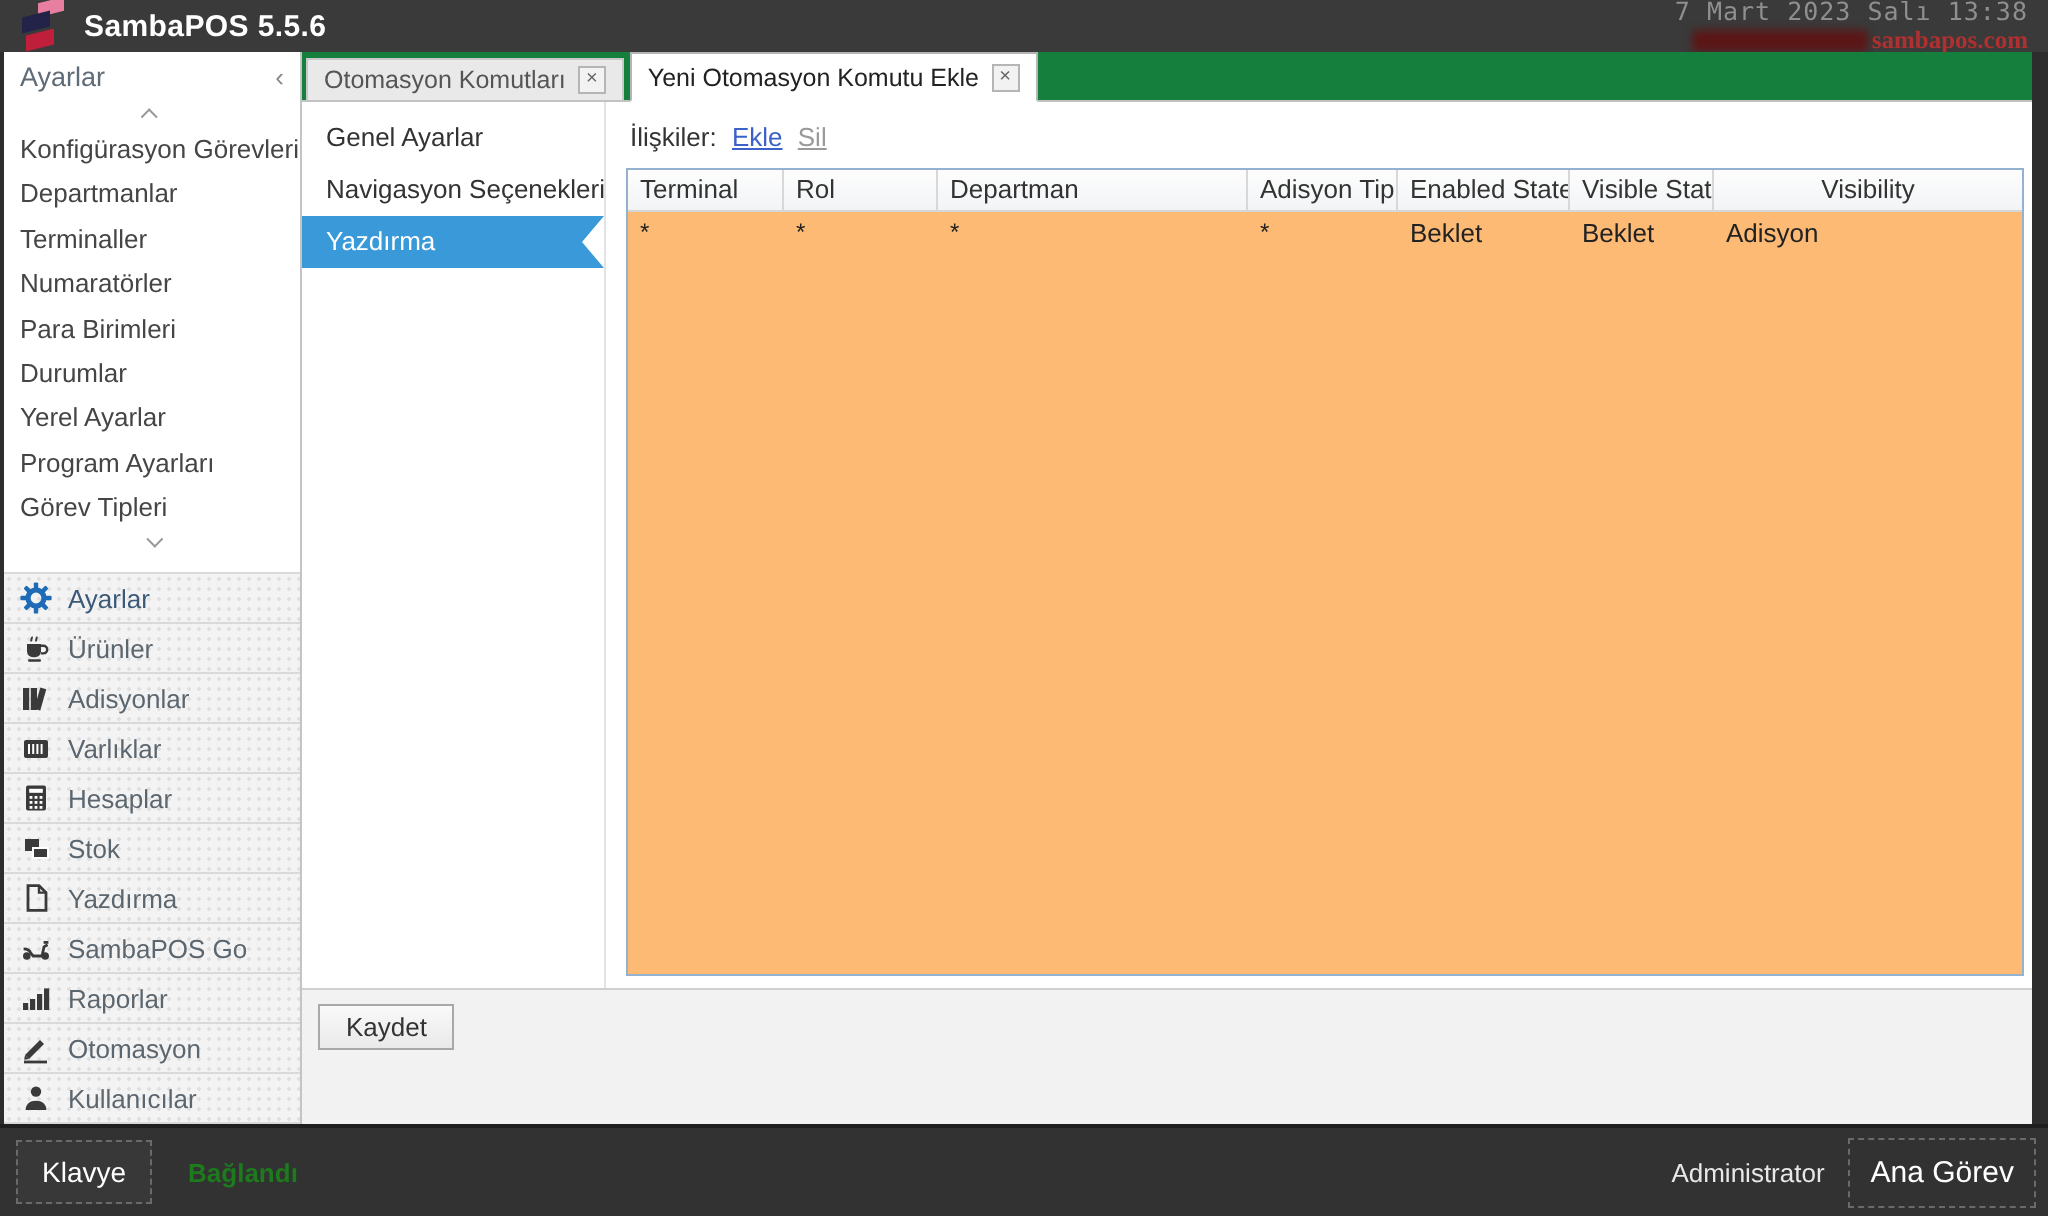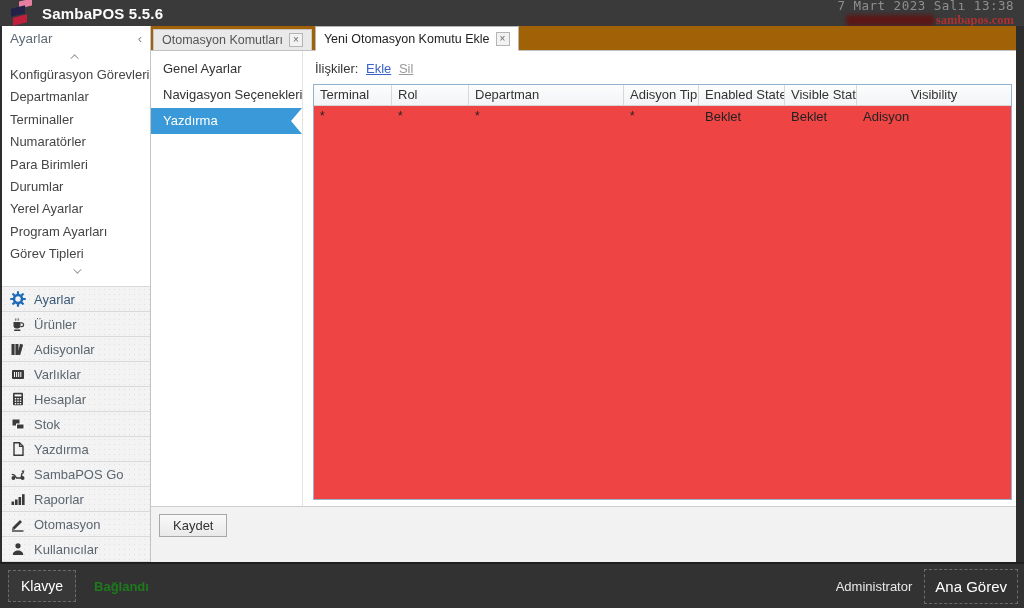--- a/index.html
+++ b/index.html
@@ -40,50 +40,50 @@
                  background-image:radial-gradient(#e0e0e0 0.8px, transparent 0.9px); background-size:5px 5px; }
   .module-item .mlabel { font-size:13px; color:#5c666f; }
   .module-item.active .mlabel { color:#3b5a78; }
   .micon { width:16px; height:16px; flex:0 0 auto; display:block; }
 
   
   .main { flex:1 1 auto; display:flex; flex-direction:column; min-width:0; background:#fbfbfb; }
   .right-frame { width:8px; background:#2d2d2d; flex:0 0 auto; }
 
   
-  .tabstrip { height:25px; flex:0 0 auto; display:flex; align-items:flex-end; background:#a16207; border-bottom:1px solid #c2c2c2; padding-left:2px; position:relative; }
+  .tabstrip { height:25px; flex:0 0 auto; display:flex; align-items:flex-end; background:#15803d; border-bottom:1px solid #c2c2c2; padding-left:2px; position:relative; }
   .tab { display:flex; align-items:center; gap:6px; font-size:12.5px; padding:0 8px; cursor:default; }
   .tab.inactive { background:#e9e9e9; border:1px solid #c8c8c8; border-bottom:none; height:21px; color:#555; margin-right:3px; }
   .tab.active { background:#ffffff; border:1px solid #b5b5b5; border-bottom:1px solid #ffffff; height:25px; margin-bottom:-1px; color:#222; position:relative; z-index:2; }
   .tab-close { width:14px; height:14px; border:1px solid #b5b5b5; background:#f2f2f2; color:#666; font-size:10px; line-height:11px; text-align:center; cursor:pointer; }
 
   
   .content { flex:1 1 auto; display:flex; min-height:0; background:#ffffff; }
   .inner-nav { width:152px; flex:0 0 auto; padding-top:5px; border-right:1px solid #e3e3e3; }
   .inner-nav-item { height:26px; line-height:26px; padding-left:12px; font-size:13px; color:#333; position:relative; cursor:default; white-space:nowrap; }
   .inner-nav-item.selected { background:#3a99d8; color:#ffffff; }
   .inner-nav-item.selected::after { content:""; position:absolute; right:0; top:50%; transform:translateY(-50%);
       border-top:13px solid transparent; border-bottom:13px solid transparent; border-right:11px solid #ffffff; }
 
   .panel { flex:1 1 auto; display:flex; flex-direction:column; min-width:0; padding:8px 4px 6px 10px; }
   .relations-toolbar { flex:0 0 auto; font-size:13px; color:#333; padding:2px 0 8px 2px; }
   .relations-toolbar a { text-decoration:underline; margin-left:4px; cursor:pointer; }
   .link-add { color:#3b62c8; }
   .link-del { color:#9a9a9a; }
 
-  .grid-table { flex:1 1 auto; border:1px solid #94b2d0; background:#ef4444; display:flex; flex-direction:column; min-height:0; }
+  .grid-table { flex:1 1 auto; border:1px solid #94b2d0; background:#fdba74; display:flex; flex-direction:column; min-height:0; }
   .trow { display:grid; grid-template-columns:78px 77px 155px 75px 86px 72px 1fr; flex:0 0 auto; }
   .thead { background:linear-gradient(#fdfdfd,#f2f4f6); border-bottom:1px solid #d5d5d5; }
   .hcell { font-size:13px; color:#333; padding:2px 6px 3px 6px; border-right:1px solid #d8d8d8; white-space:nowrap; overflow:hidden; }
   .hcell:last-child { border-right:none;text-align:center; }
   .dcell { font-size:13px; color:#222; padding:3px 6px; white-space:nowrap; }
   .dcell.star { font-size:12px; }
 
   
-  .buttonbar { height:56px; flex:0 0 auto; background:#f2f2f2; border-top:1px solid #cfcfcf; padding:7px 0 0 8px; }
+  .buttonbar { height:68px; flex:0 0 auto; background:#f2f2f2; border-top:1px solid #cfcfcf; padding:7px 0 0 8px; }
   .btn-save { font-family:"Liberation Sans", sans-serif; font-size:13px; color:#333; padding:3px 13px;
               background:linear-gradient(#f9f9f9,#e9e9e9); border:1px solid #a8a8a8; cursor:pointer; }
 
   
   .footer { height:46px; flex:0 0 auto; background:#323232; border-top:2px solid #1f1f1f; display:flex; align-items:center; padding:0 6px 0 8px; }
   .btn-keyboard { font-family:"Liberation Sans", sans-serif; font-size:14px; color:#ffffff; background:#383838;
                   border:1px dashed #6a6a6a; padding:7px 12px; cursor:pointer; }
   .conn-status { color:#1d7a1d; font-size:13px; font-weight:bold; margin-left:18px; }
   .footer-right { margin-left:auto; display:flex; align-items:center; gap:12px; }
   .admin-label { color:#e8e8e8; font-size:13px; }

